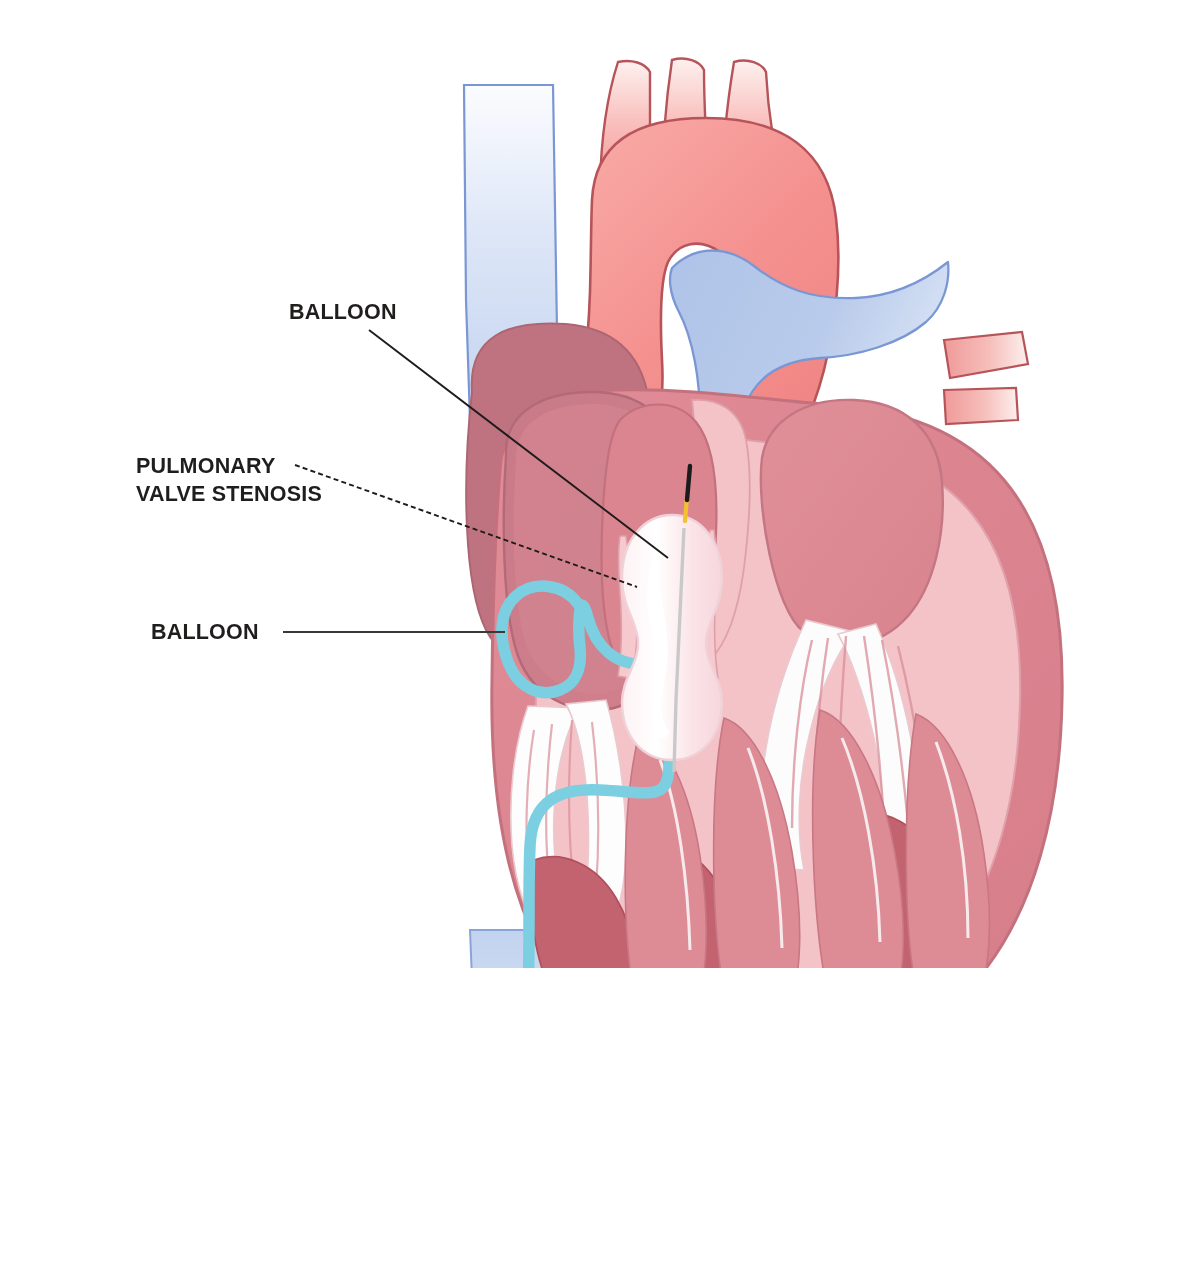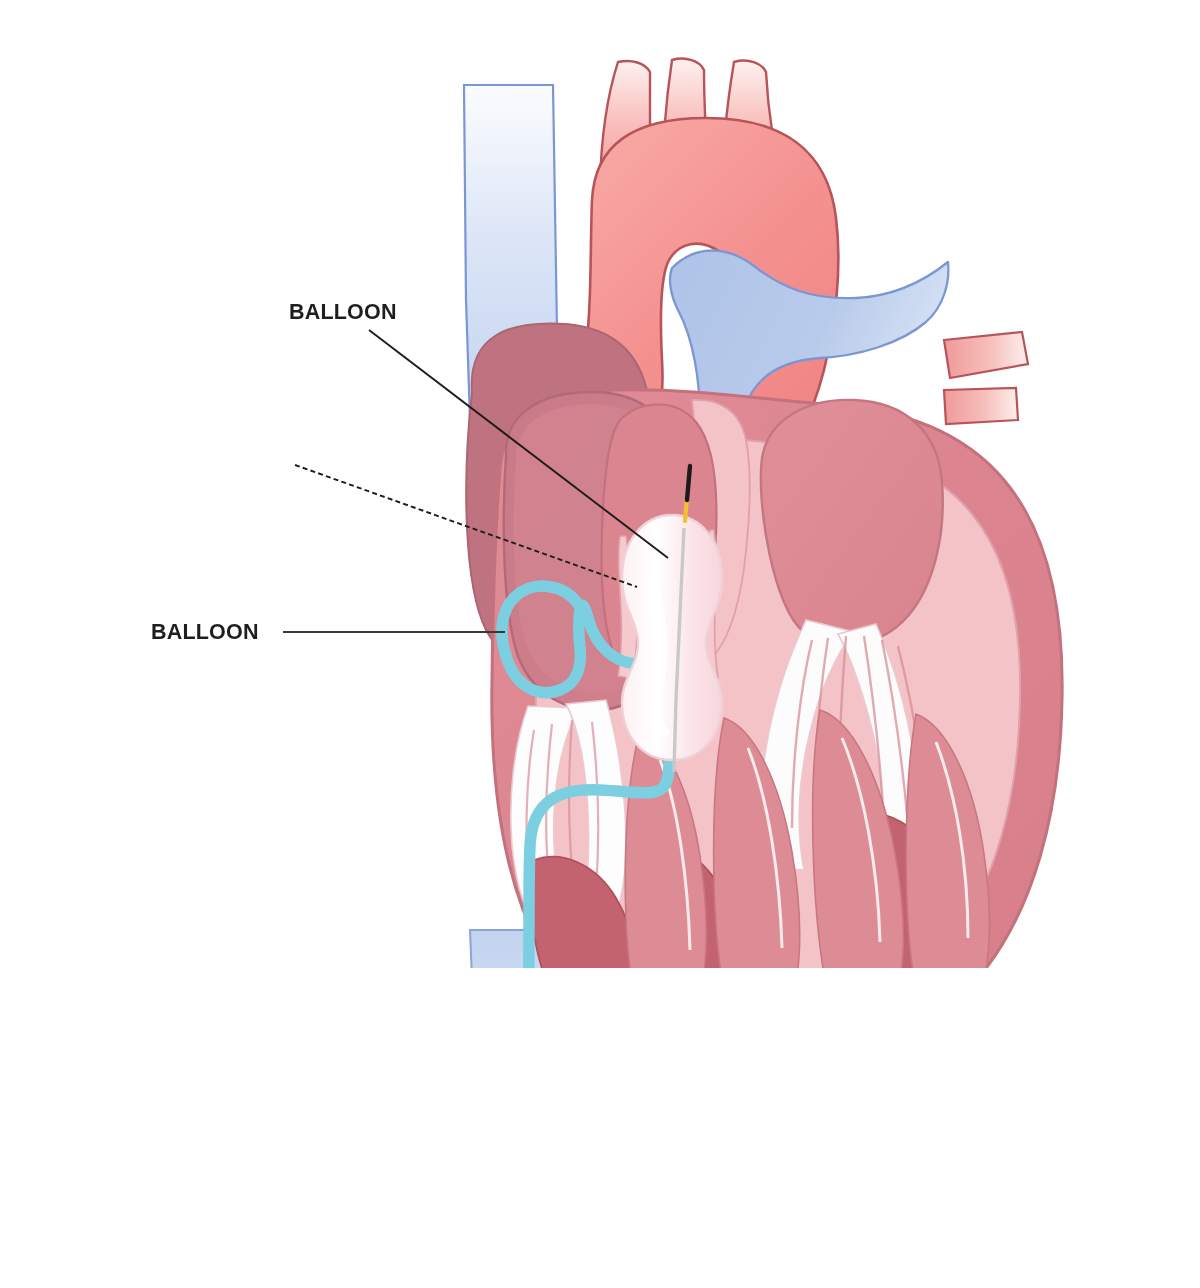--- a/index.html
+++ b/index.html
@@ -321,16 +321,18 @@
 
     <g fill="none">
       <line x1="369" y1="330" x2="668" y2="558" stroke="#1e1b1b" stroke-width="1.9"></line>
       <line x1="295" y1="465" x2="637" y2="587" stroke="#1e1b1b" stroke-width="1.9" stroke-dasharray="5 3.2"></line>
       <line x1="283" y1="632" x2="505" y2="632" stroke="#3d3838" stroke-width="1.9"></line>
     </g>
   </svg>
 
   <div class="anno-label" id="label-balloon">BALLOON</div>
 
+  <div class="anno-label" id="label-pvs">PULMONARY
+VALVE STENOSIS</div>
 
   <div class="anno-label" id="label-catheter">BALLOON</div>
 
 </div>
 
 </body></html>

